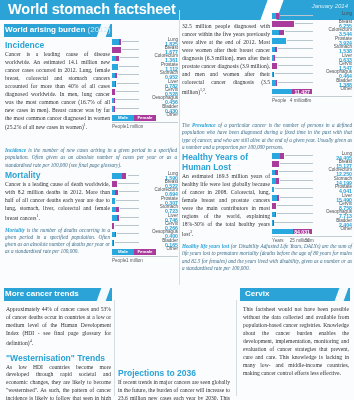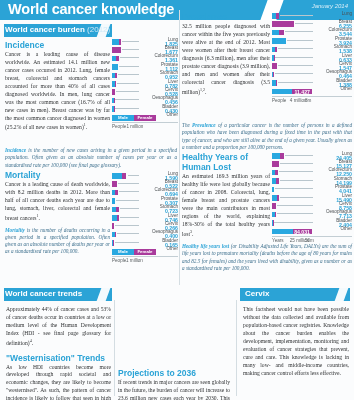--- a/index.html
+++ b/index.html
@@ -117,28 +117,28 @@
   .vline { position: absolute; width: 0.5px; background: #d4dde2; }
 </style>
 </head>
 <body>
 
 <div class="page">
 
   <div class="titlebar">
     <div class="slash"></div>
   </div>
-  <div class="title-text">World cancer knowledge</div>
+  <div class="title-text">World stomach factsheet</div>
   <div class="date-text">January 2014</div>
 
   <div class="sec-bar" style="left:4px; top:24px; width:108px;">
     <div class="slash"></div>
   </div>
   <div class="sec-bar-label" style="top:25px;">
-    <span>World cancer burden</span>
+    <span>World arising burden</span>
     <span class="yr">(2012)</span>
   </div>
 
   <div class="col" style="left:5px; top:40px; width:105px;">
     <h3 class="sub">Incidence</h3>
     <p class="body"><span>Cancer is a leading cause of disease worldwide. An estimated 14.1 million new cancer cases occurred in 2012. Lung, female breast, colorectal and stomach cancers accounted for more than 40% of all cases diagnosed worldwide. In men, lung cancer was the most common cancer (16.7% of all new cases in men). Breast cancer was by far the most common cancer diagnosed in women (25.2% of all new cases in women)</span><span class="sup">1</span>.</p>
   </div>
 
   <div class="chart" id="chart-incidence" style="left:112px; top:38px; width:66px;">
       <div class="row">
@@ -558,21 +558,21 @@
       </div>
     </div>
 
   <div class="col" style="left:182px; top:243px; width:170px;">
     <p class="defn"><b>Healthy life years lost</b><span> (or Disability Adjusted Life Years, DALYs) are the sum of life years lost to premature mortality (deaths before the age of 80 years for males and 82.5 for females) and the years lived with disability, given as a number or as a standardised rate per 100,000.</span></p>
   </div>
 
   <div class="sec-bar" style="left:4px; top:288px; width:108px;">
     <div class="slash"></div>
   </div>
-  <div class="sec-bar-label" style="top:289px;">World cancer trends</div>
+  <div class="sec-bar-label" style="top:289px;">More cancer trends</div>
 
   <div class="sec-bar" style="left:240px; top:288px; width:110px;">
     <div class="slash"></div>
   </div>
   <div class="sec-bar-label" style="left:245px; top:289px;">Cervix</div>
 
   <div class="col" style="left:6px; top:306px; width:105px;">
     <p class="body"><span>Approximately 44% of cancer cases and 53% of cancer deaths occur in countries at a low or medium level of the Human Development Index (HDI - see final page glossary for definition)</span><span class="sup">4</span>.</p>
     <h3 class="sub" style="margin-top:5px;">"Westernisation" Trends</h3>
     <p class="body">As low HDI countries become more developed through rapid societal and economic changes, they are likely to become "westernised". As such, the pattern of cancer incidence is likely to follow that seen in high HDI settings, with increases in cancers of the female breast, prostate and colorectal cancers. This "westernisation" effect is a result of reductions in infection-related cancers, outweighed by an increasing burden of cancers more associated with reproductive, dietary and hormonal risk factors.</p>

